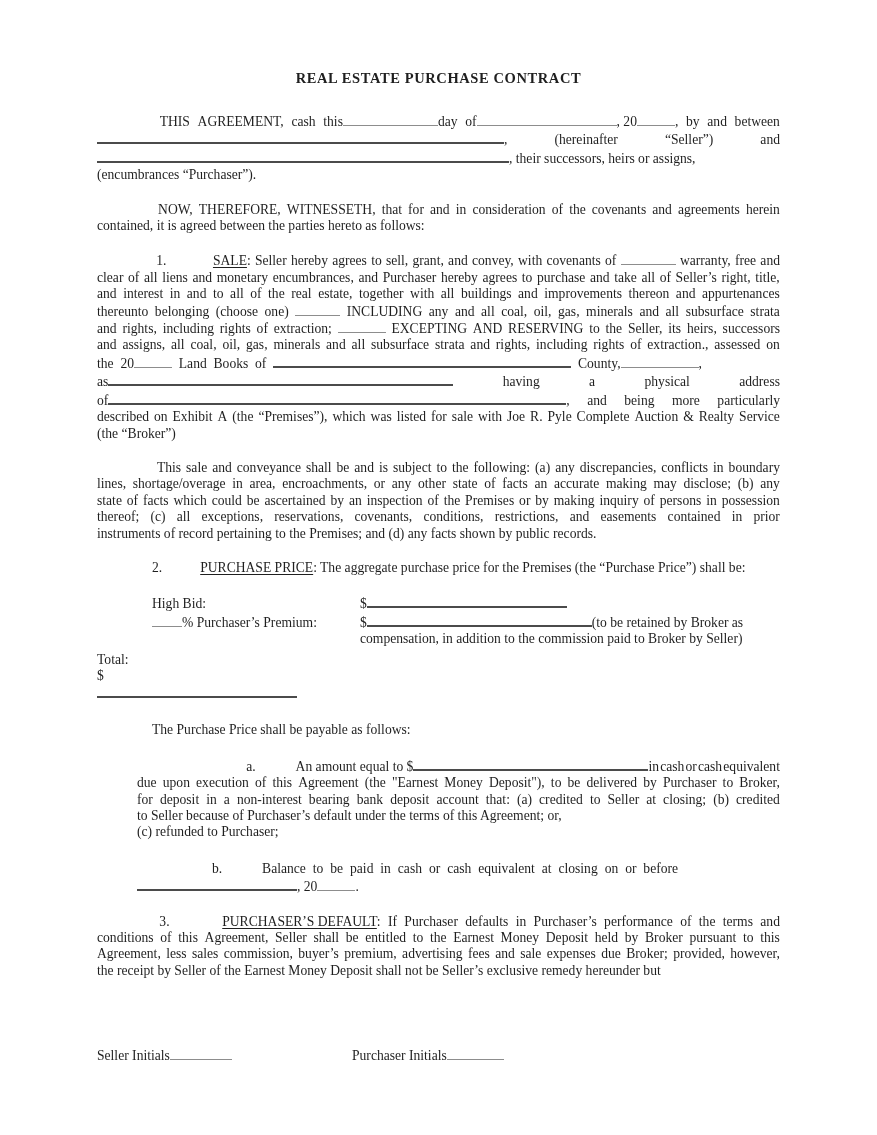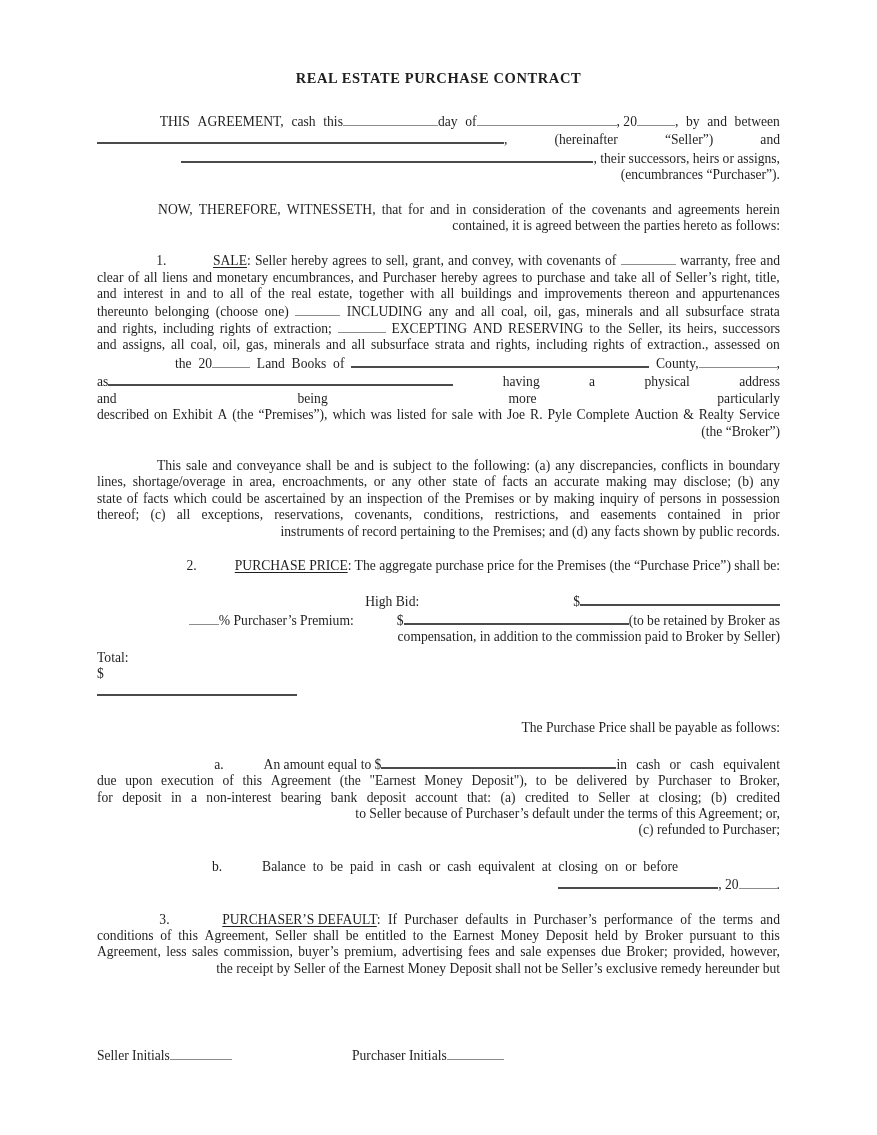--- a/index.html
+++ b/index.html
@@ -2,21 +2,21 @@
 <html><head>
 <meta charset="utf-8">
 <style>
   html,body{margin:0;padding:0;background:#ffffff;}
   .page{position:relative;width:877px;height:1135px;background:#ffffff;overflow:hidden;
         font-family:"Liberation Serif","DejaVu Serif",serif;color:#1f1f1f;}
   .content{position:absolute;left:97px;top:70px;width:683px;}
   .broker{font-size:12px;font-weight:bold;letter-spacing:0.2px;margin-bottom:24px;white-space:pre;}
   .title{font-size:14.5px;font-weight:bold;letter-spacing:0.6px;text-align:center;margin-bottom:26px;}
   .para{margin-bottom:18px;}
-  .line{display:flex;align-items:baseline;line-height:16.4px;min-height:16.4px;font-size:13.6px;justify-content:flex-end;}
+  .line{display:flex;align-items:baseline;line-height:16.4px;min-height:16.4px;font-size:13.6px;}
   .line.j{justify-content:space-between;}
   .line>*{flex:0 0 auto;}
   .txt,.grp,.uh{white-space:pre;}
   .uh{text-decoration:underline;text-underline-offset:2px;}
   .blank{display:inline-block;height:12px;border-bottom:1px solid #8d8d8d;}
   .blank.strong{border-bottom:2px solid #4b4b4b;}
   .spacer{display:inline-block;height:1px;}
   .footer{position:absolute;left:97px;top:1047px;font-size:13.6px;}
   .sig{position:absolute;top:0;white-space:pre;display:flex;align-items:baseline;}
 </style>
@@ -207,20 +207,21 @@
             <span class="txt">,</span>
           </div>
           <div class="line j">
             <span class="grp"><span class="txt">as</span><span class="blank strong" style="width: 345px;"></span></span>
             <span class="txt">having</span>
             <span class="txt">a</span>
             <span class="txt">physical</span>
             <span class="txt">address</span>
           </div>
           <div class="line j">
+            <span class="grp"><span class="txt">of</span><span class="blank strong" style="width: 458px;"></span><span class="txt">,</span></span>
             <span class="txt">and</span>
             <span class="txt">being</span>
             <span class="txt">more</span>
             <span class="txt">particularly</span>
           </div>
           <div class="line j">
             <span class="txt">described</span>
             <span class="txt">on</span>
             <span class="txt">Exhibit</span>
             <span class="txt">A</span>
@@ -361,21 +362,21 @@
             <span class="txt">$</span>
             <span class="blank strong" style="width: 200px;"></span>
           </div>
         </div>
         <div class="para">
           <div class="line">
             <span class="spacer" style="width: 55px;"></span>
             <span class="txt">The Purchase Price shall be payable as follows:</span>
           </div>
         </div>
-        <div class="para" style="margin-bottom: 20px;">
+        <div class="para" style="margin-bottom: 20px; margin-left: 40px;">
           <div class="line j">
             <span class="spacer" style="width: 108px;"></span>
             <span class="grp"><span class="txt">a.</span><span class="spacer" style="width: 40px;"></span><span class="txt">An amount equal to $</span><span class="blank strong" style="width: 235px;"></span><span class="txt">in</span></span>
             <span class="txt">cash</span>
             <span class="txt">or</span>
             <span class="txt">cash</span>
             <span class="txt">equivalent</span>
           </div>
           <div class="line j">
             <span class="txt">due</span>

